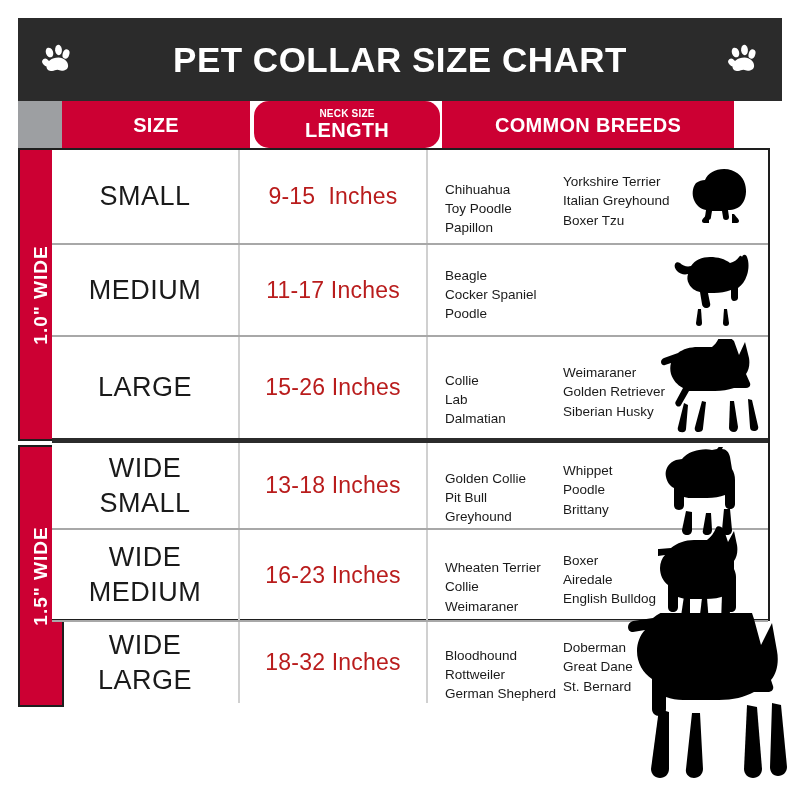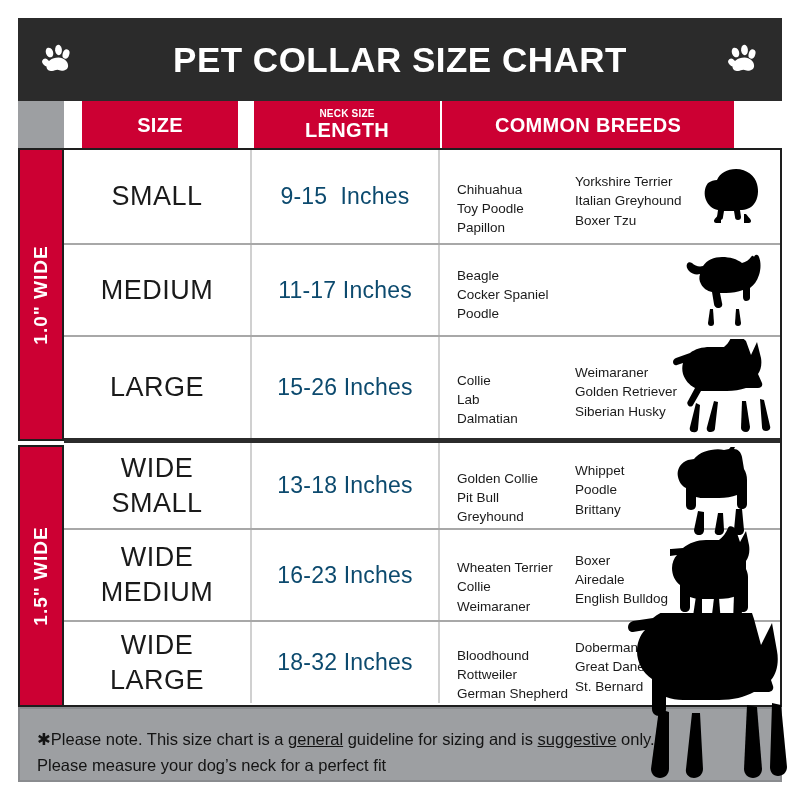--- a/index.html
+++ b/index.html
@@ -78,22 +78,22 @@
     position: absolute;
     top: 0;
     height: 47px;
     background: #cc0033;
     display: flex;
     flex-direction: column;
     align-items: center;
     justify-content: center;
     color: #ffffff;
   }
-  .hdr-size   { left: 64px;  width: 156px; text-align: right; }
-  .hdr-length { left: 236px; width: 186px; }
+  .hdr-size   { left: 44px;  width: 188px; text-align: right; }
+  .hdr-length { left: 236px; width: 186px; border-radius: 15px; }
   .hdr-breeds { left: 424px; width: 292px; }
 
   .hdr-label {
     font-size: 20px;
     font-weight: bold;
     letter-spacing: 0.3px;
     line-height: 1;
   }
   .hdr-sublabel {
     font-size: 10px;
@@ -131,24 +131,24 @@
     color: #ffffff;
     font-size: 19px;
     font-weight: bold;
     letter-spacing: 1px;
     white-space: nowrap;
   }
 
   
   .rows-area {
     position: absolute;
-    left: 46px;
+    left: 34px;
     top: 0;
     width: 718px;
-    height: 559px;
+    height: 473px;
     border: 2px solid #1e1e1e;
     border-left: none;
     box-sizing: border-box;
     background: #ffffff;
   }
 
   .row {
     position: relative;
     width: 100%;
     box-sizing: border-box;
@@ -178,21 +178,21 @@
   }
   .cell-length {
     width: 188px;
     flex: 0 0 188px;
     box-sizing: border-box;
     border-right: 2px solid #d0d0d0;
     height: 100%;
     display: flex;
     align-items: center;
     justify-content: center;
-    color: #0c4a6e;
+    color: #b91c1c;
     font-size: 23px;
     letter-spacing: 0.2px;
     white-space: pre;
   }
   .cell-breeds {
     flex: 1 1 auto;
     height: 100%;
     position: relative;
     box-sizing: border-box;
     display: flex;
@@ -470,21 +470,15 @@
     <span class="overflow-dog">
       <svg width="190" height="165" viewBox="0 0 190 165">
         <path fill="#000000" d="M140 6l7 26 11-22 5 28c2 11 0 22-6 29l2 6c1 3-1 6-5 6l-14 0c-9 5-21 8-35 8l-36 0c-6 0-12-1-17-3l0 12c0 4-3 7-7 7-4 0-7-3-7-7l0-30c-9-6-15-16-15-28 0-8 3-16 8-21l-12 2c-3 0-5-2-5-5 0-3 2-5 5-6l20-3c10-8 24-13 40-13l24 0c7-5 13-12 16-20 2-5 10-4 11 4z"></path>
         <path fill="#000000" d="M45 96l10 3 0 57c0 5-4 9-9 9-5 0-9-4-9-9l8-60z"></path>
         <path fill="#000000" d="M133 92l10 2 5 62c0 5-4 9-9 9-5 0-9-4-9-9l3-64z"></path>
         <path fill="#000000" d="M78 100l8 0 3 56c0 5-4 9-9 9-5 0-9-4-8-9l6-56z"></path>
         <path fill="#000000" d="M158 90l9 2 6 62c0 5-4 9-9 9-5 0-8-4-8-9l2-64z"></path>
       </svg>
     </span>
 
-    <div class="footer-note">
-      <div class="footer-line">
-        <span>✱Please note. This size chart is a </span><u>general</u><span> guideline for sizing and is </span><u>suggestive</u><span> only.</span>
-      </div>
-      <div class="footer-line">Please measure your dog’s neck for a perfect fit</div>
-    </div>
 
   </div>
 </div>
 
 </body></html>

